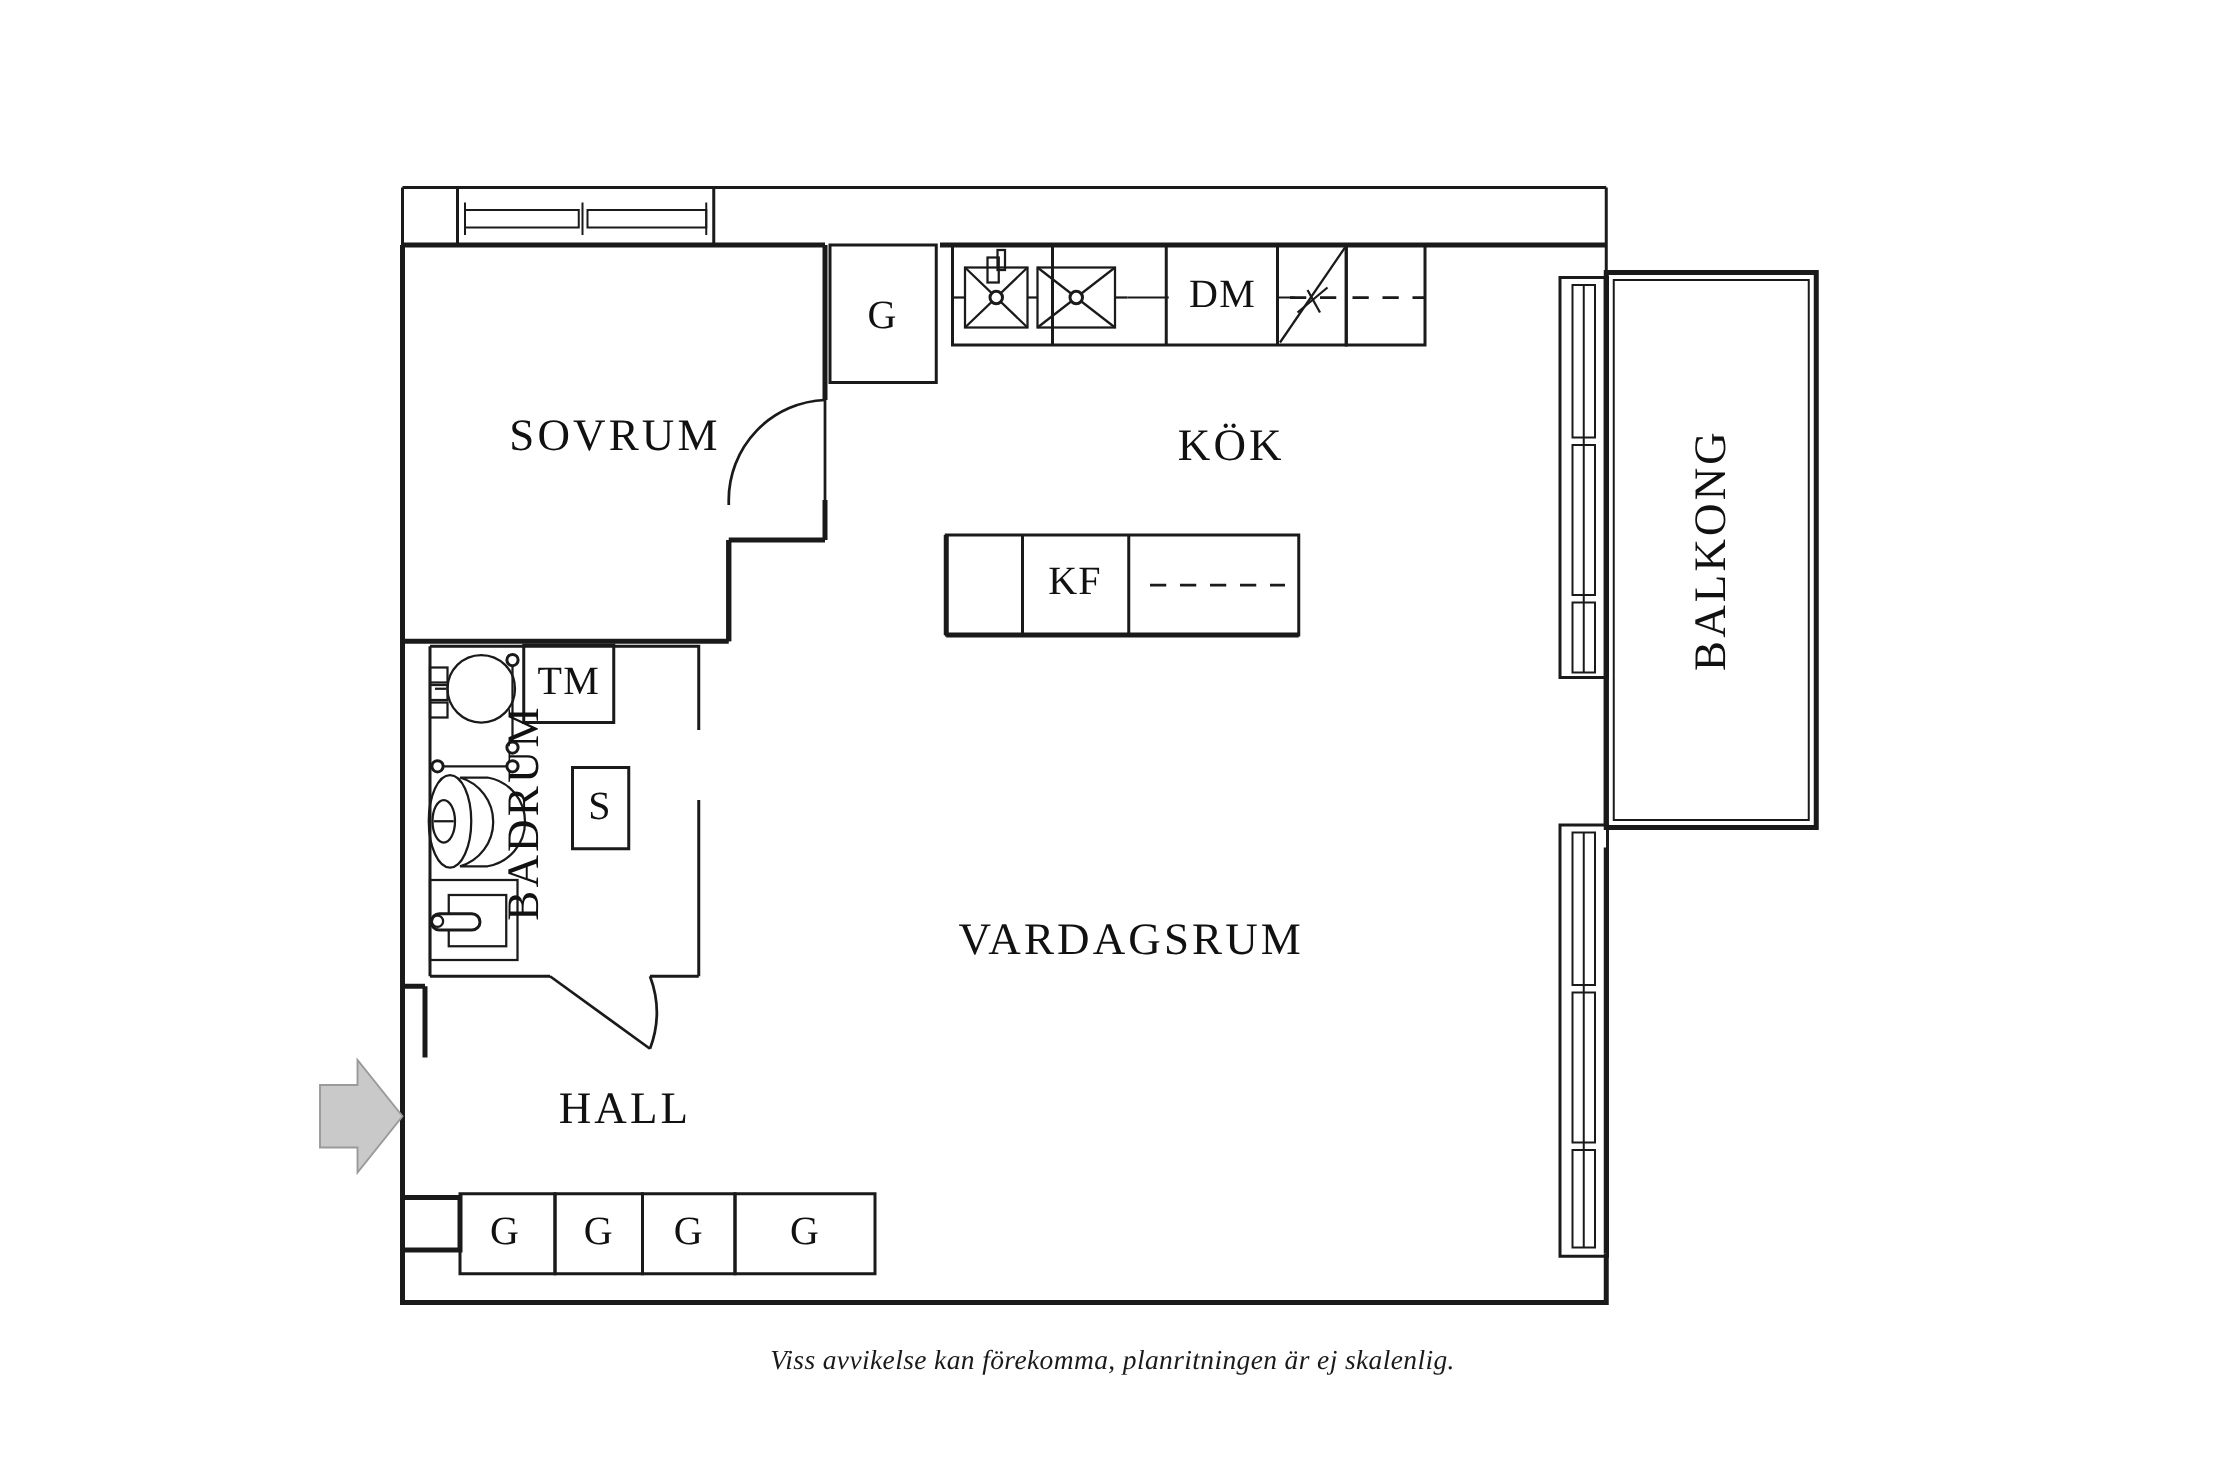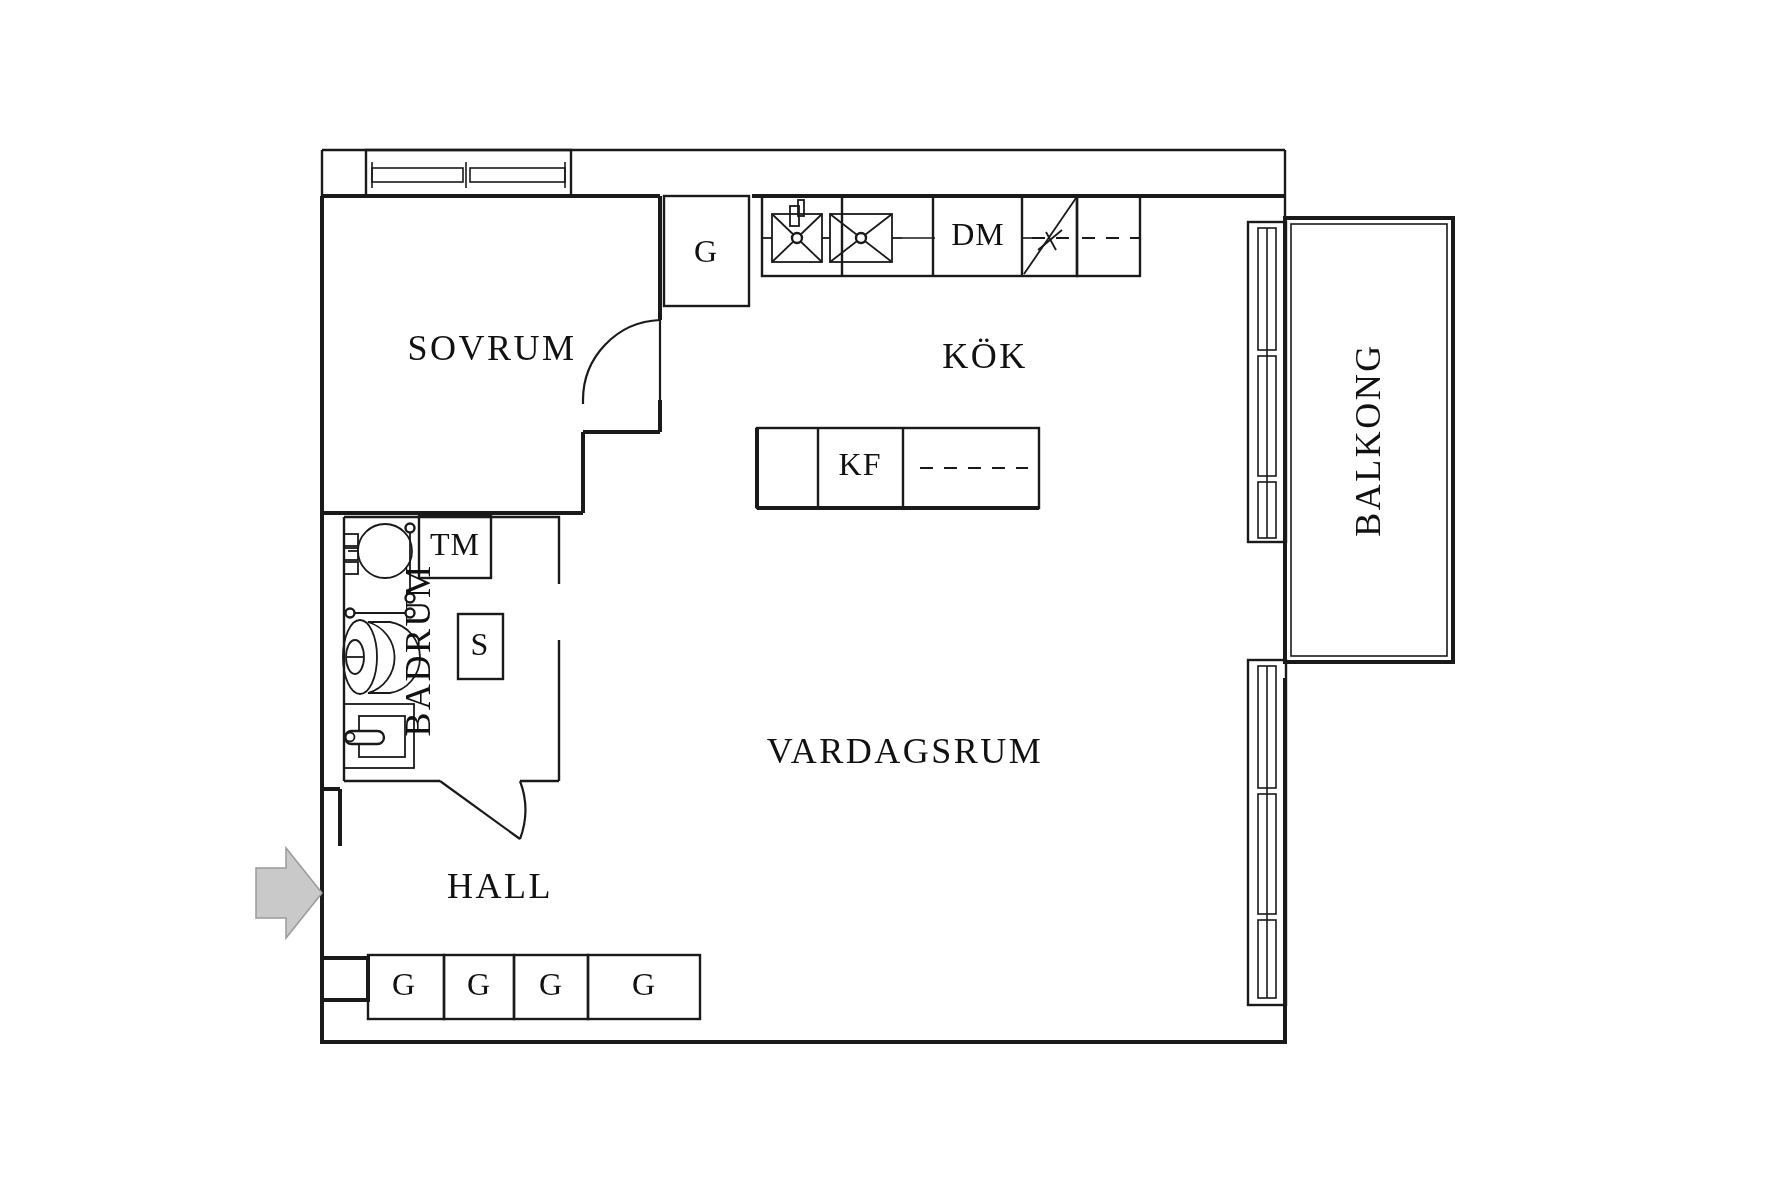--- a/index.html
+++ b/index.html
@@ -266,14 +266,15 @@
     </g>
 
     <g>
       <rect class="wall" x="1285" y="218" width="168" height="444" fill="none"></rect>
       <rect class="hair" x="1291" y="224" width="156" height="432" fill="none"></rect>
       <text class="room-label" x="1372" y="440" transform="rotate(-90 1372 440)">BALKONG</text>
     </g>
 
   </svg>
 
+  <div class="caption">Viss avvikelse kan förekomma, planritningen är ej skalenlig.</div>
 
 </div>
 
 </body></html>

